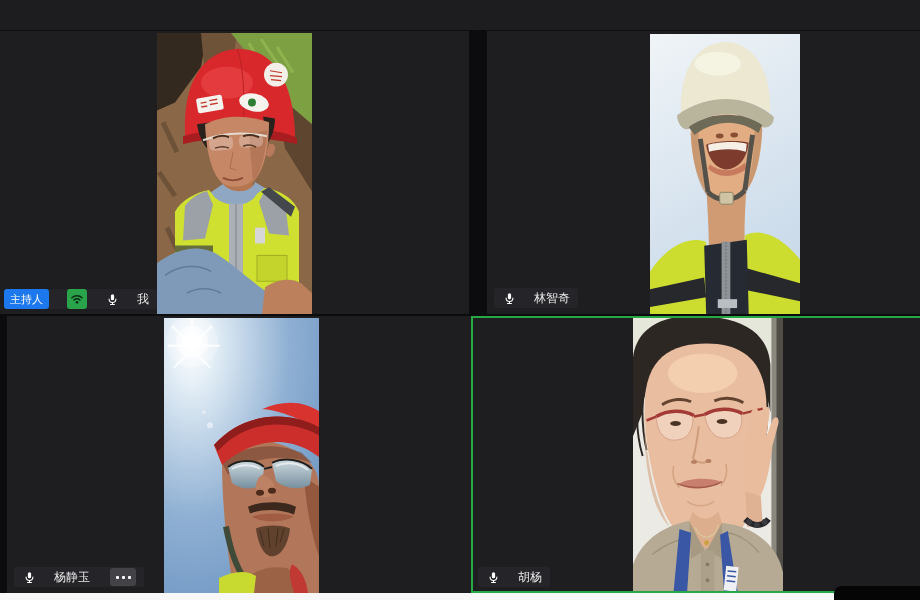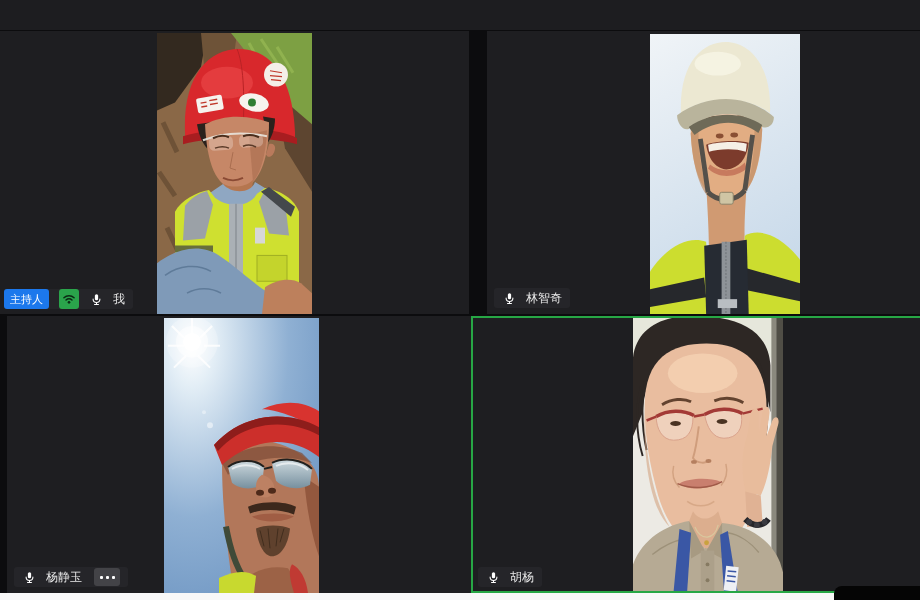--- a/index.html
+++ b/index.html
@@ -14,21 +14,21 @@
   .t3{left:7px;top:286px;width:469px;height:277px;}
   .t4{left:471px;top:286px;width:525px;height:277px;padding-left:37px;}
   .video{position:absolute;z-index:1;}
   .v1{left:157px;top:2px;width:155px;height:281px;}
   .v2{left:163px;top:3px;width:150px;height:280px;}
   .v3{left:157px;top:2px;width:155px;height:275px;}
   .v4{left:162px;top:2px;width:150px;height:273px;}
   .video svg{display:block;width:100%;height:100%;}
   .activeborder{position:absolute;inset:0;z-index:6;pointer-events:none;
      border:2px solid var(--active-speaker-border,#27a745);}
-  .namebar{position:absolute;z-index:7;display:flex;align-items:center;gap:10px;
+  .namebar{position:absolute;z-index:7;display:flex;align-items:center;gap:18px;
      height:20px;background:rgba(40,40,44,0.78);border-radius:3px;
      color:var(--label-text,#e8e8e8);font-size:12px;padding:0 8px;justify-content:flex-end;}
   .nb1{left:4px;bottom:5px;padding-left:0;}
   .nb2{left:7px;bottom:6px;}
   .nb3{left:7px;bottom:6px;}
   .nb4{left:7px;bottom:6px;}
   .badge{display:inline-block;height:20px;line-height:20px;padding:0 6px;
      border-radius:3px;background:var(--host-badge-bg,#1c78ec);color:#fff;
      font-size:11px;white-space:nowrap;}
   .neticon{display:inline-flex;align-items:center;justify-content:center;

